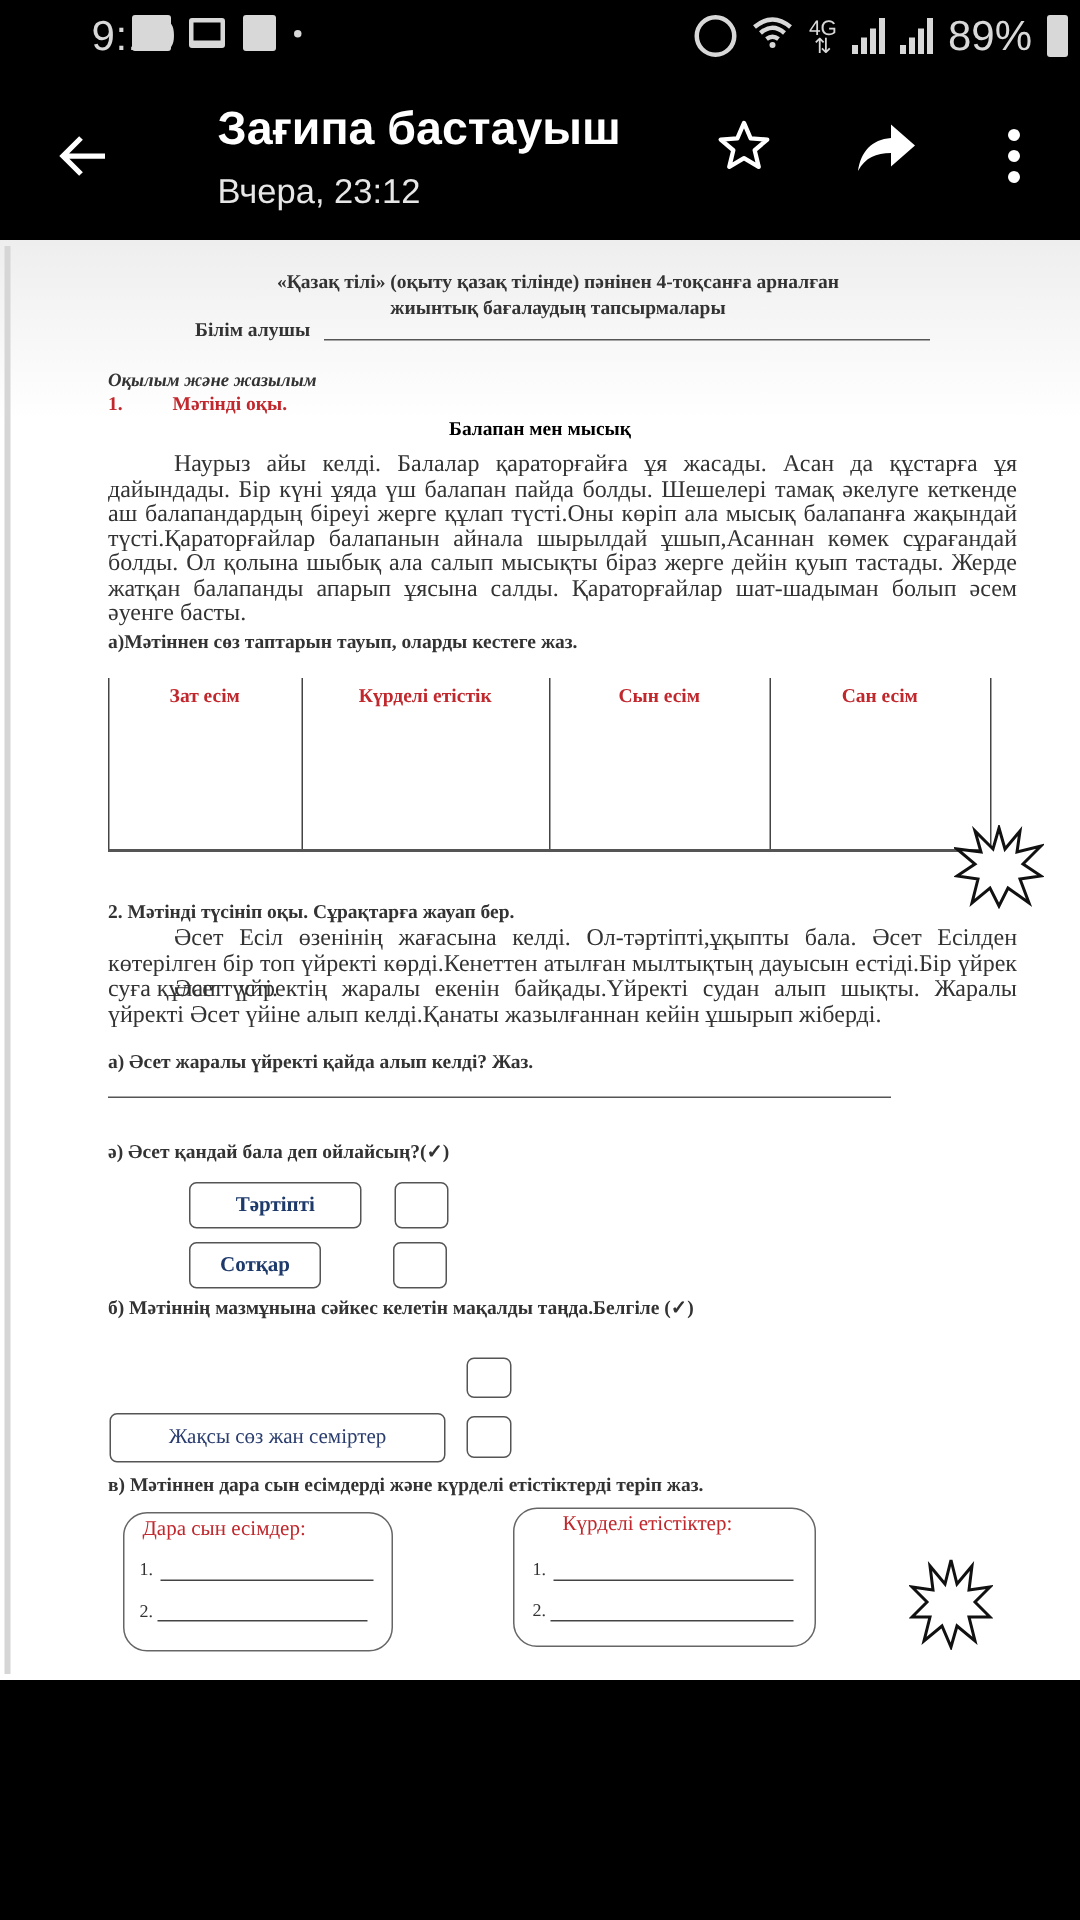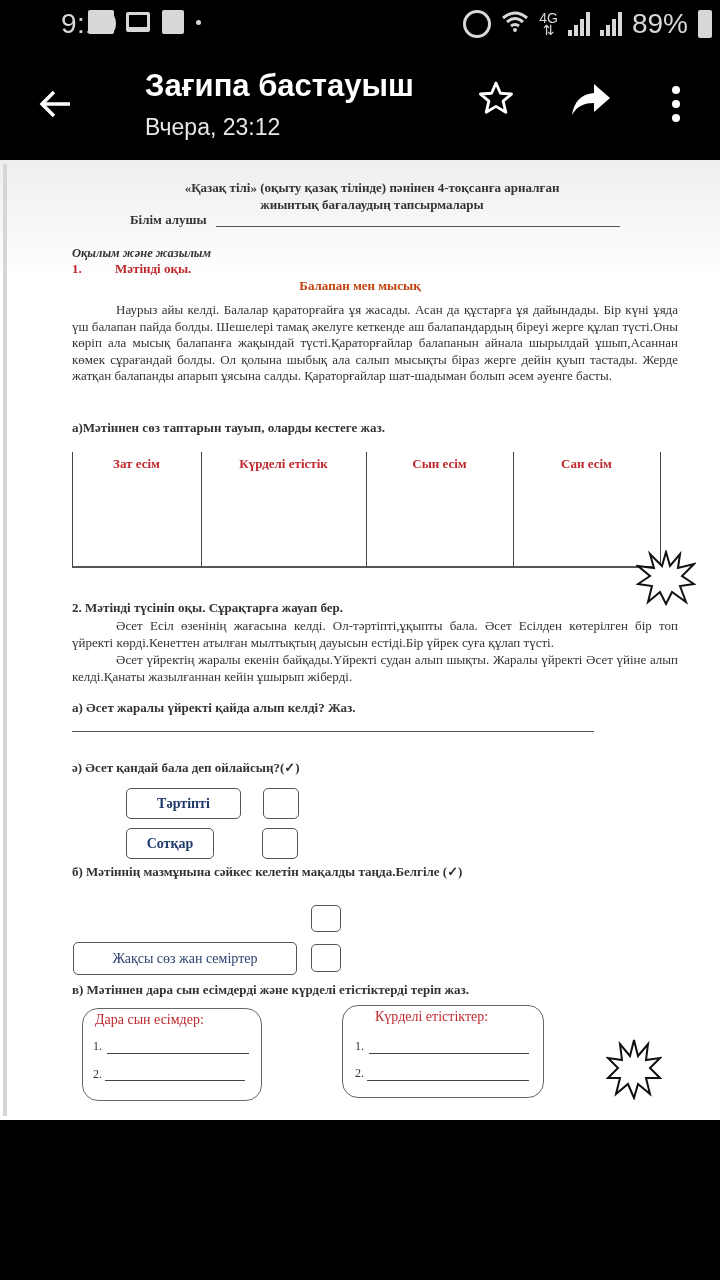--- a/index.html
+++ b/index.html
@@ -39,22 +39,22 @@
   .doc-border { position:absolute; left:3px; top:4px; width:4px; height:952px; background:#d6d6d6; }
   .doc-topfade { position:absolute; left:0; top:0; width:720px; height:120px;
     background:linear-gradient(#eeeeee, #ffffff); }
   .abs { position:absolute; }
   .h-title { left:0; width:720px; text-align:center; font-weight:bold; font-size:13px; color:#333;margin-left:12px; }
   .student { left:130px; top:52px; font-size:13px; font-weight:bold; color:#333; }
   .student-line { left:216px; top:66px; width:404px; height:1px; background:#555; }
   .section { left:72px; top:86px; font-size:12.5px; font-weight:bold; font-style:italic; color:#333; }
   .task1-num { left:72px; top:101px; font-size:13px; font-weight:bold; color:#c0282d; }
   .task1 { left:115px; top:101px; font-size:13px; font-weight:bold; color:#c0282d; }
-  .story-title { left:0; width:720px; top:118px; text-align:center; font-size:13px; font-weight:bold; color:#c2410c; }
-  .para { left:72px; width:606px; font-size:13px; line-height:16.5px; color:#333; text-align:justify; }
+  .story-title { left:0; width:720px; top:118px; text-align:center; font-size:13px; font-weight:bold; color:#000000; }
+  .para { left:72px; width:606px; font-size:16px; line-height:16.5px; color:#333; text-align:justify; }
   .para .indent { display:inline-block; width:44px; }
   .qa { left:72px; font-size:13px; font-weight:bold; color:#333; }
 
   .table { left:72px; top:292px; width:590px; height:116px; }
   .tcol { position:absolute; top:0; height:116px; border-left:1.5px solid #444; }
   .tbottom { position:absolute; left:0; top:114px; width:590px; height:2px; background:#555; }
   .thead { position:absolute; top:4px; font-size:13px; font-weight:bold; color:#c0282d; text-align:center; }
 
   .answer-line { left:72px; top:571px; width:522px; height:1px; background:#555; }
 

